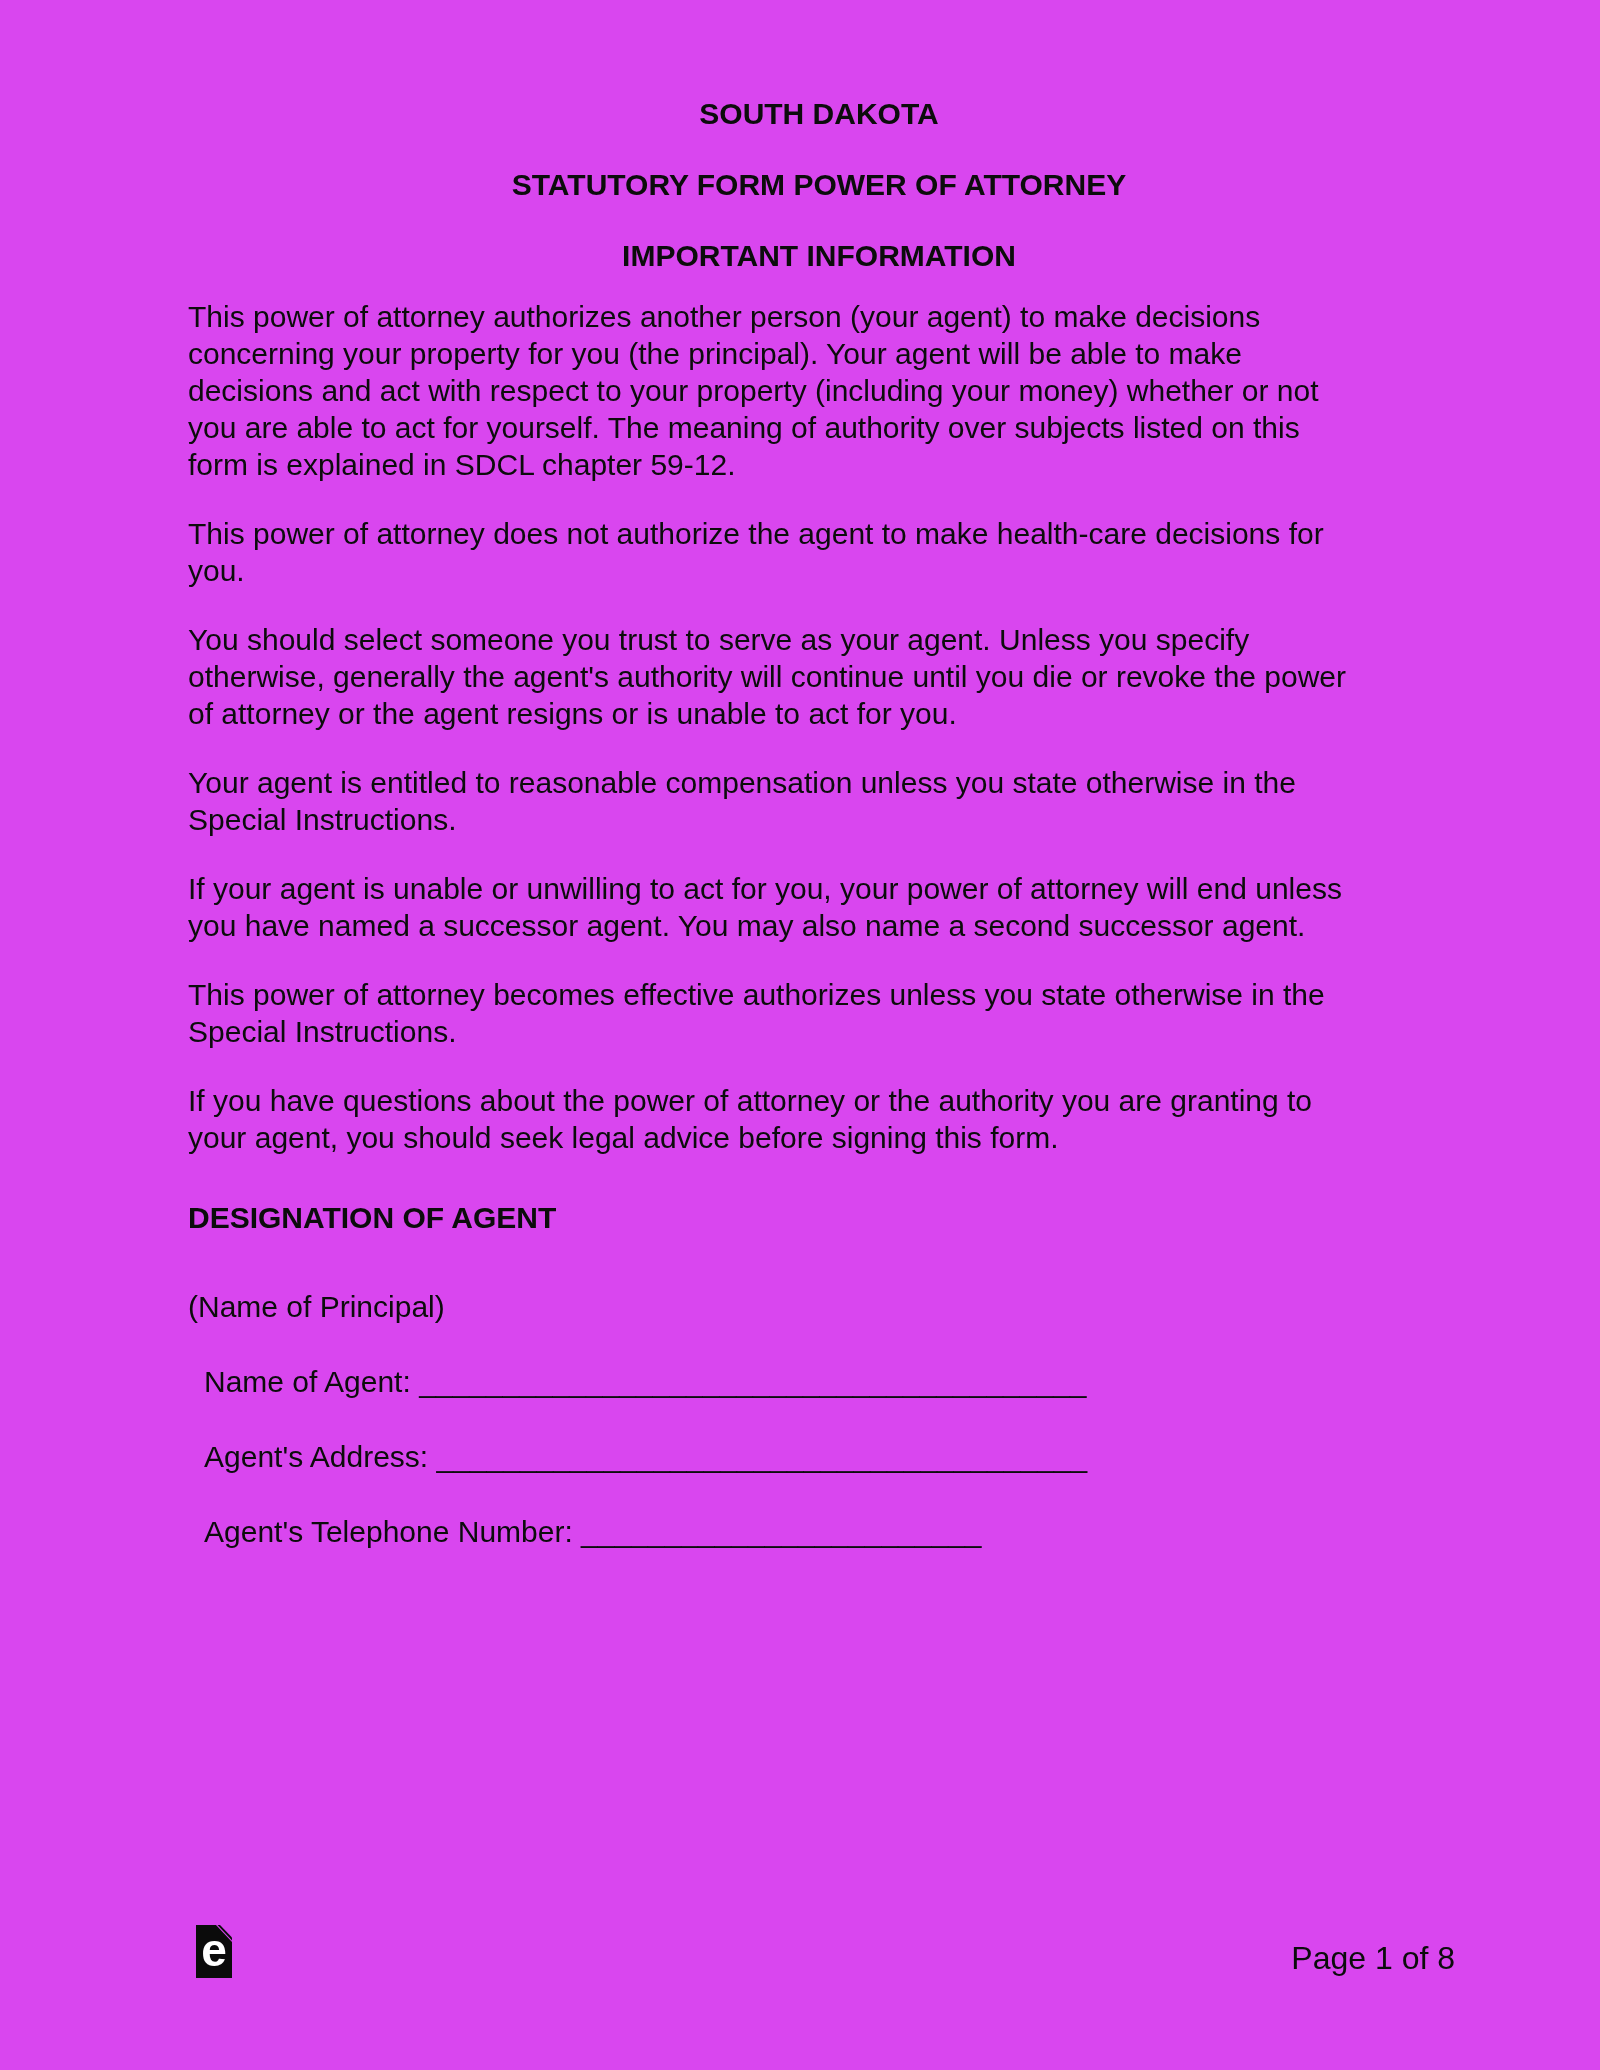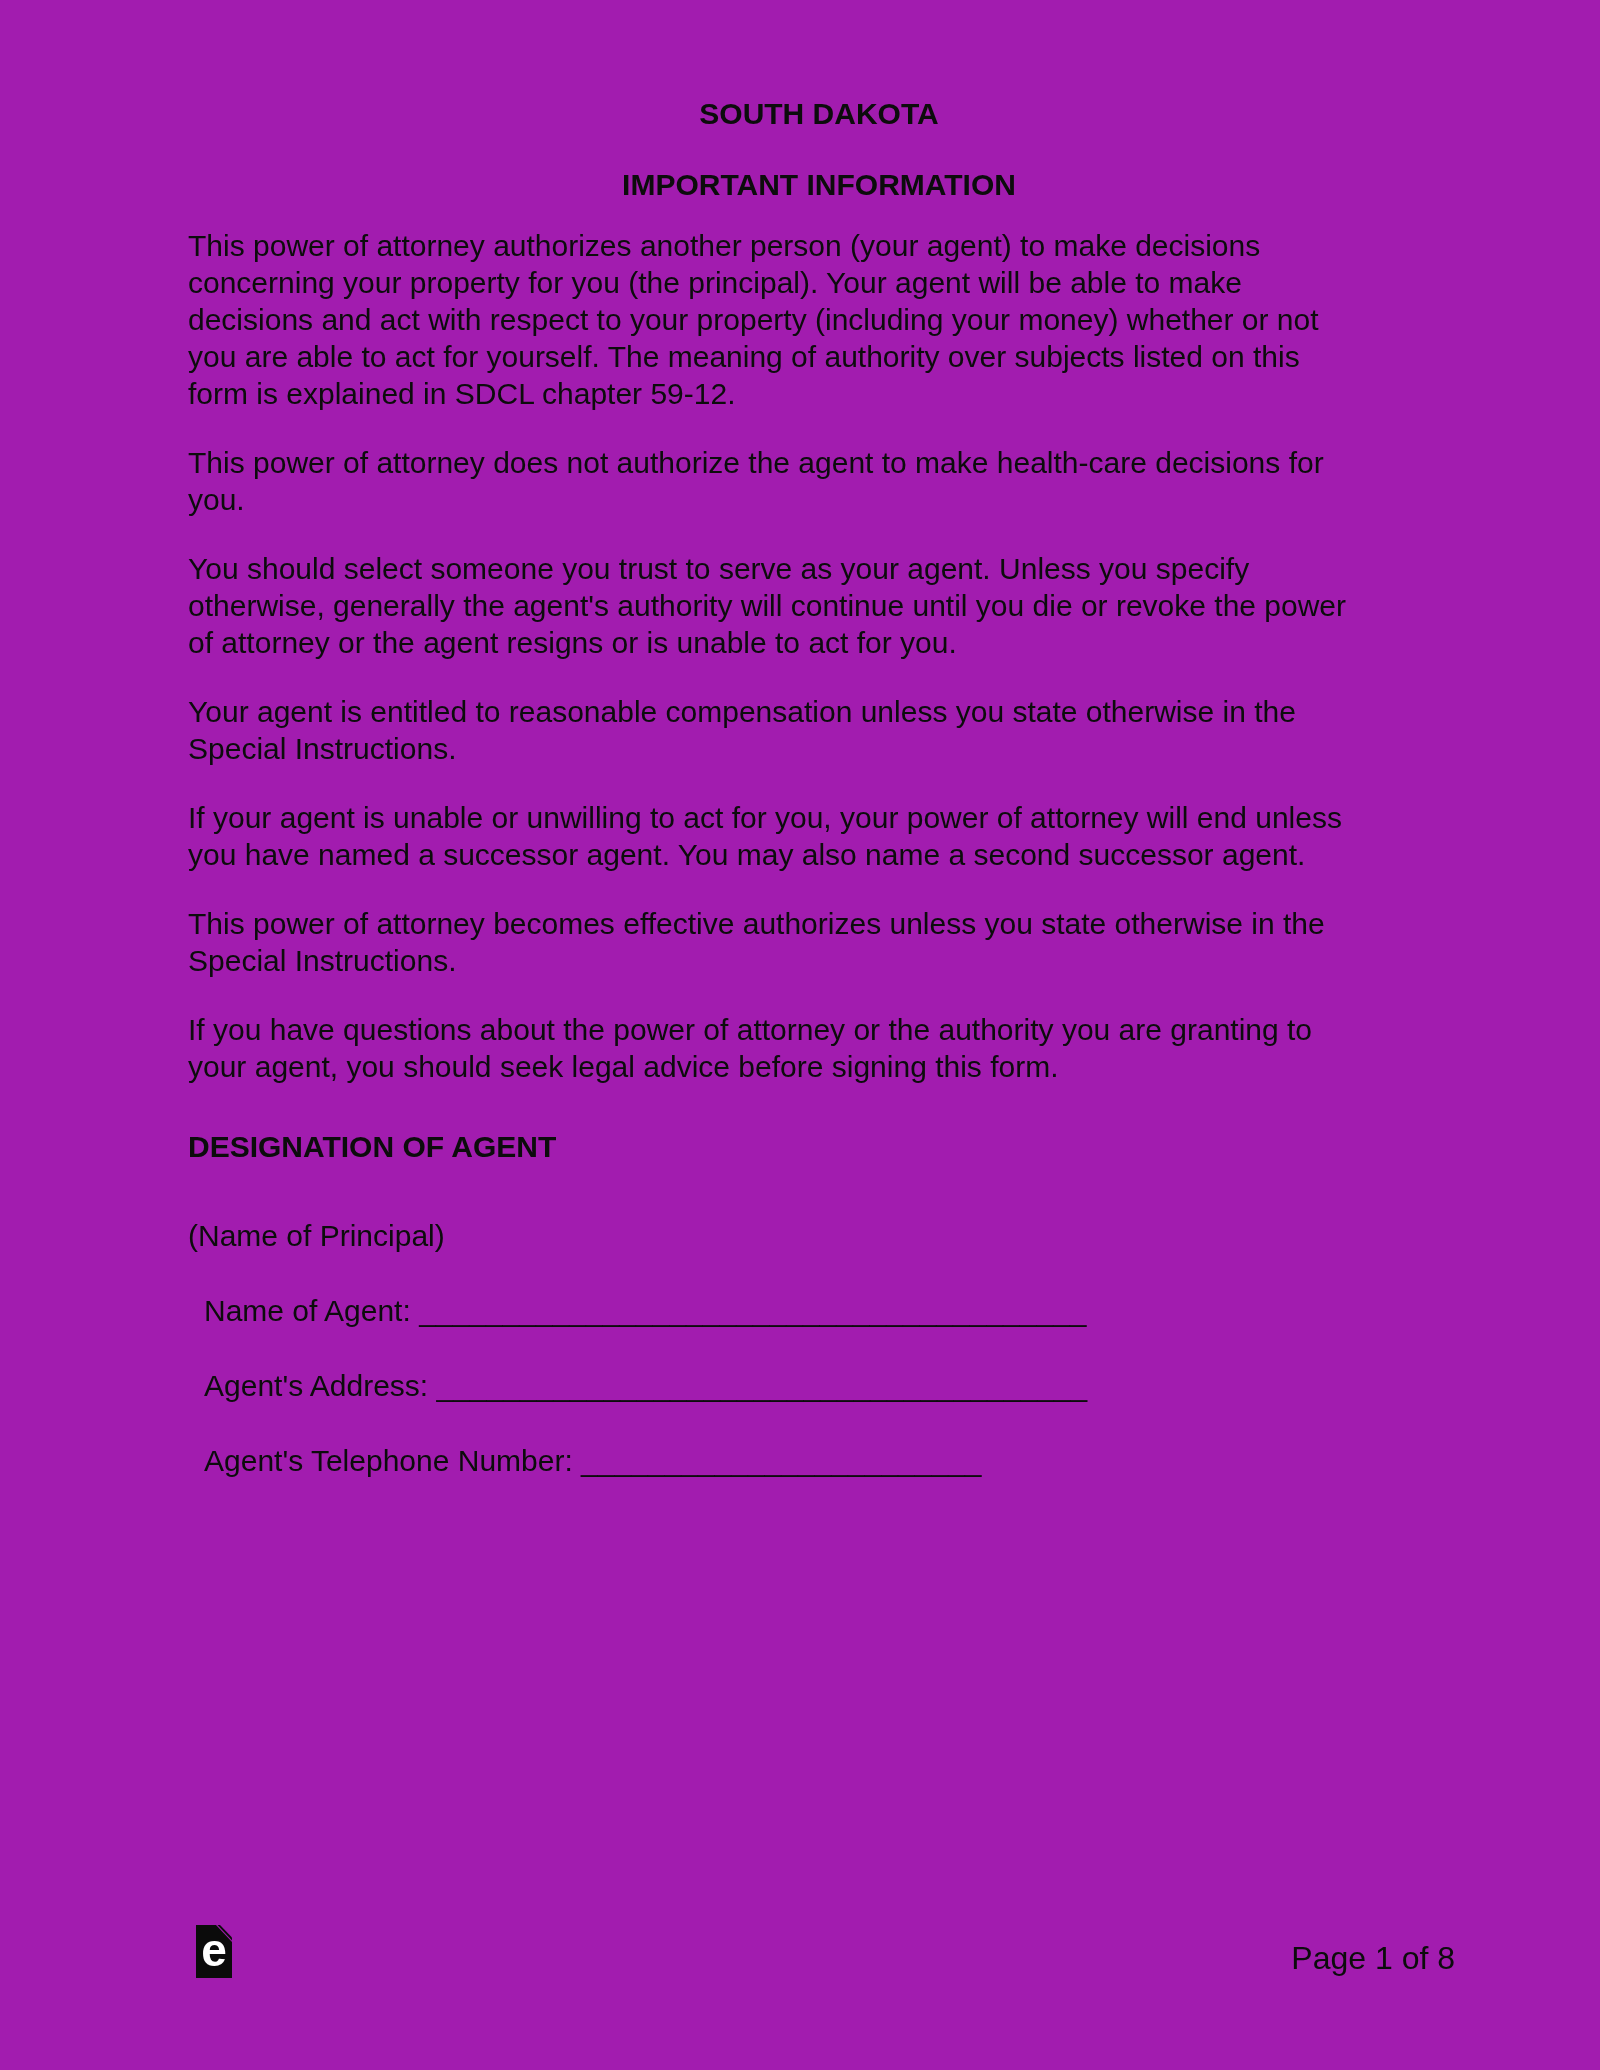--- a/index.html
+++ b/index.html
@@ -4,21 +4,21 @@
 <style>
   html, body {
     margin: 0;
     padding: 0;
     background: #ffffff;
   }
   .page {
     position: relative;
     width: 1600px;
     height: 2070px;
-    background: #a21caf;
+    background: #d946ef;
     box-sizing: border-box;
     padding: 95px 150px 0 188px;
     font-family: "Liberation Sans", sans-serif;
     font-size: 30px;
     line-height: 37px;
     color: #0c0c0c;
     overflow: hidden;
   }
   .titles h1, .titles h2, .titles h3 {
     font-size: 30px;
@@ -63,20 +63,21 @@
     color: #0c0c0c;
   }
 </style>
 </head>
 <body>
 
 <div class="page">
 
   <header class="titles">
     <h1>SOUTH DAKOTA</h1>
+    <h2>STATUTORY FORM POWER OF ATTORNEY</h2>
     <h3>IMPORTANT INFORMATION</h3>
   </header>
 
   <section>
     <p class="para">This power of attorney authorizes another person (your agent) to make decisions
 concerning your property for you (the principal). Your agent will be able to make
 decisions and act with respect to your property (including your money) whether or not
 you are able to act for yourself. The meaning of authority over subjects listed on this
 form is explained in SDCL chapter 59-12.</p>
     <p class="para">This power of attorney does not authorize the agent to make health-care decisions for

